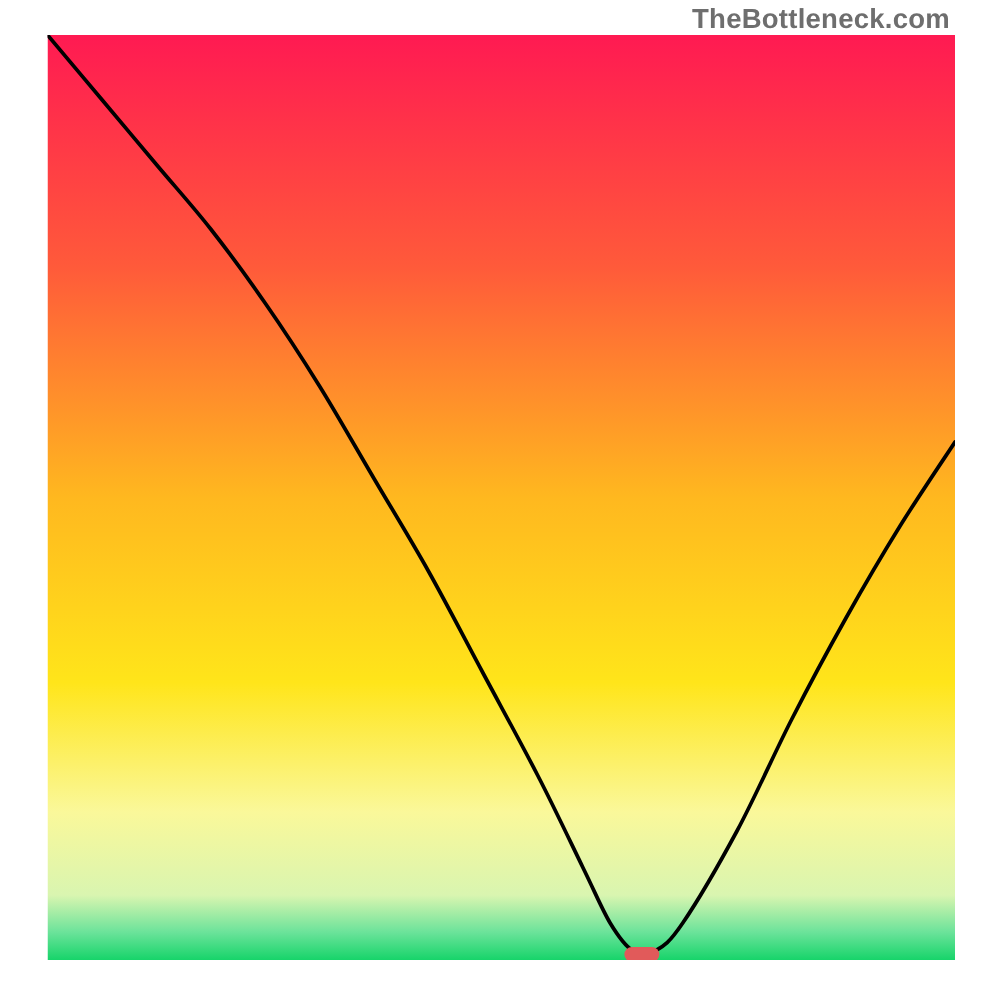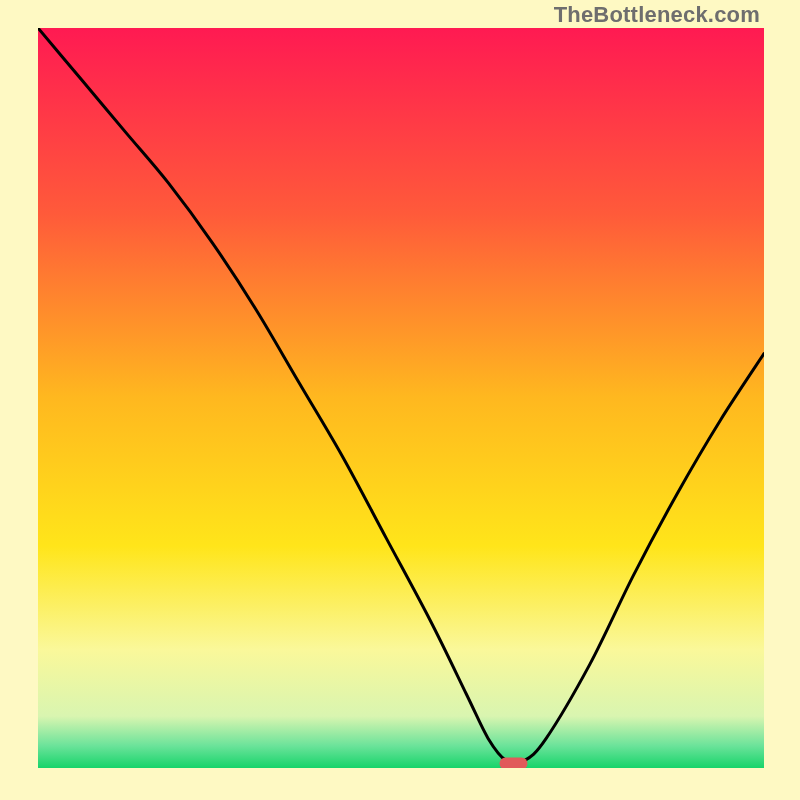--- a/index.html
+++ b/index.html
@@ -7,21 +7,21 @@
     padding: 0;
     width: 800px;
     height: 800px;
     background: #000;
     overflow: hidden;
   }
   .frame {
     position: relative;
     width: 800px;
     height: 800px;
-    background: #fef9c3;
+    background: #ffffff;
   }
   .plot-area {
     position: absolute;
     left: 38px;
     top: 28px;
     width: 726px;
     height: 740px;
   }
   .gradient-fill {
     position: absolute;

